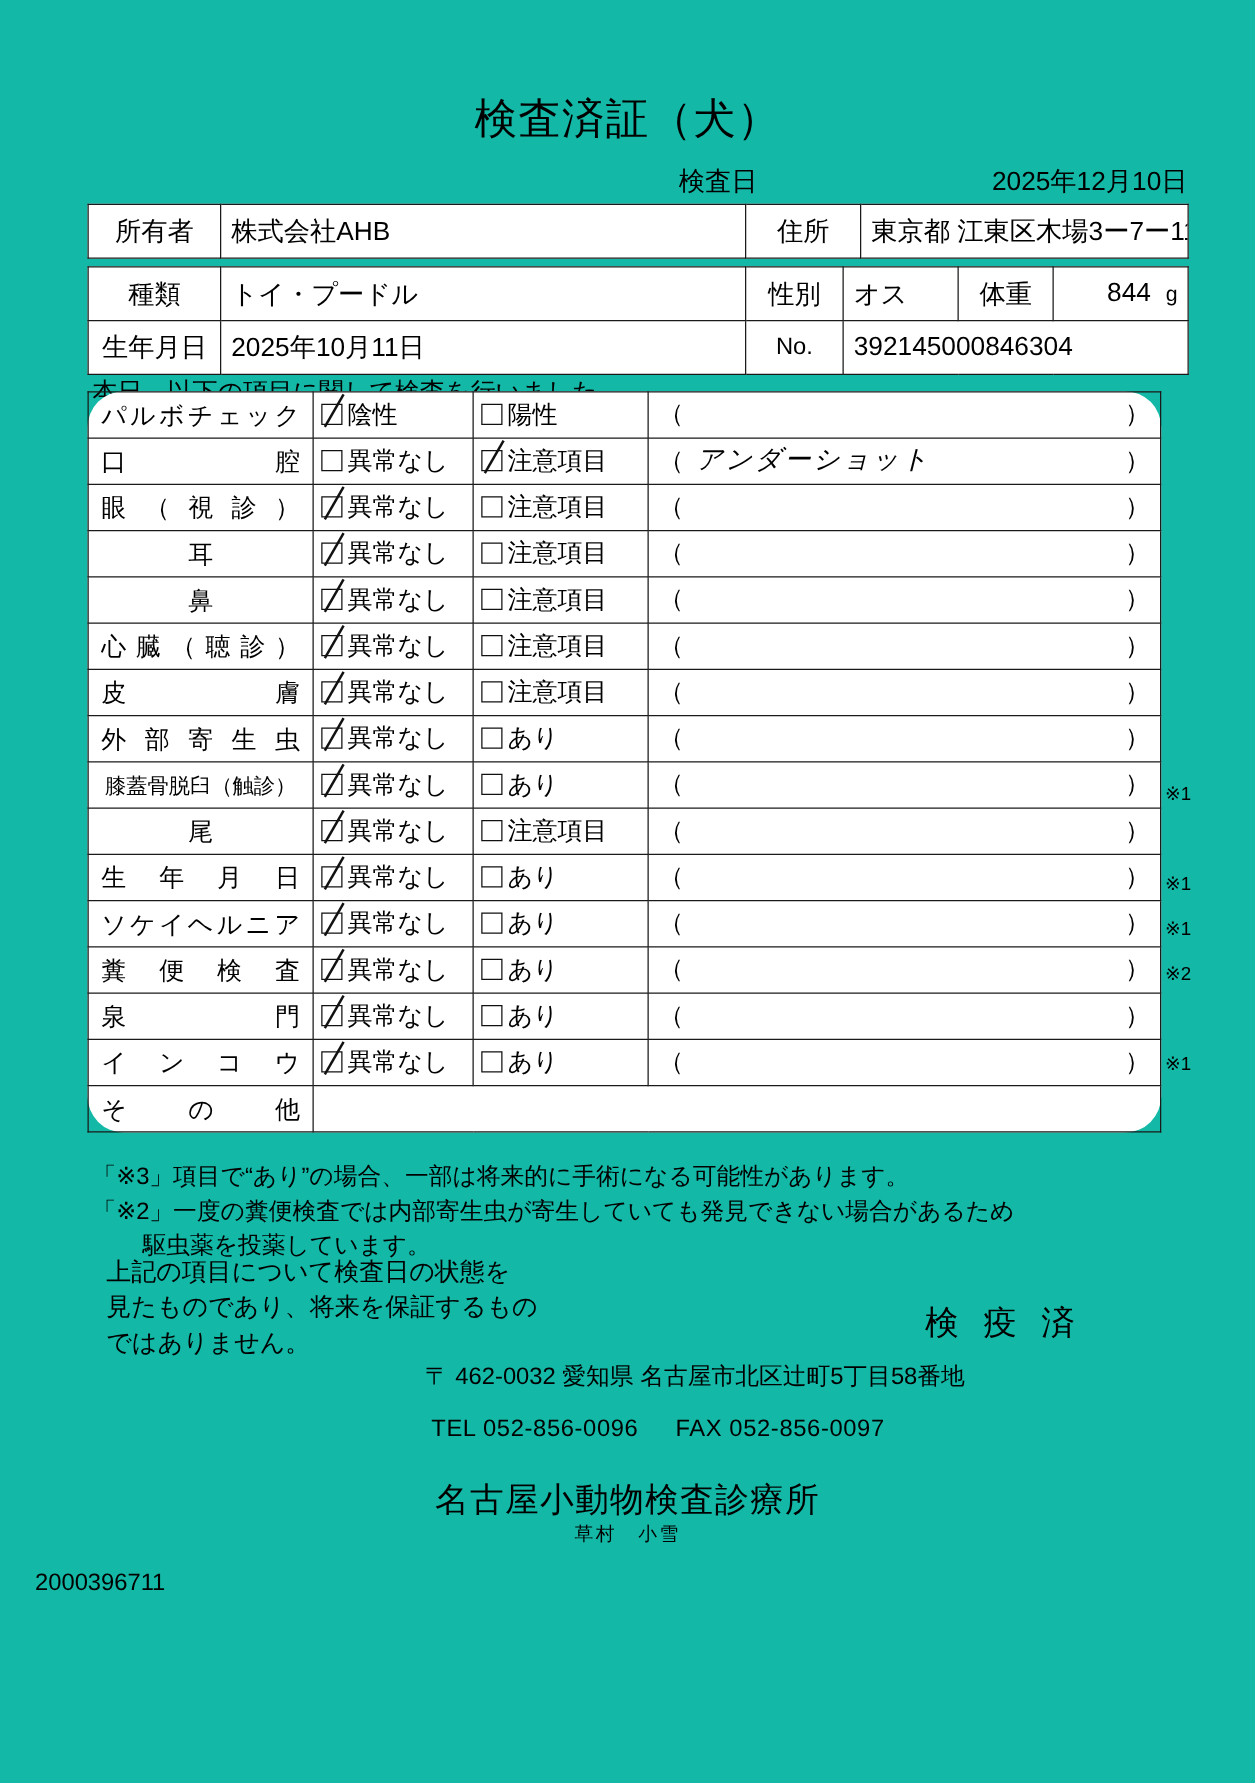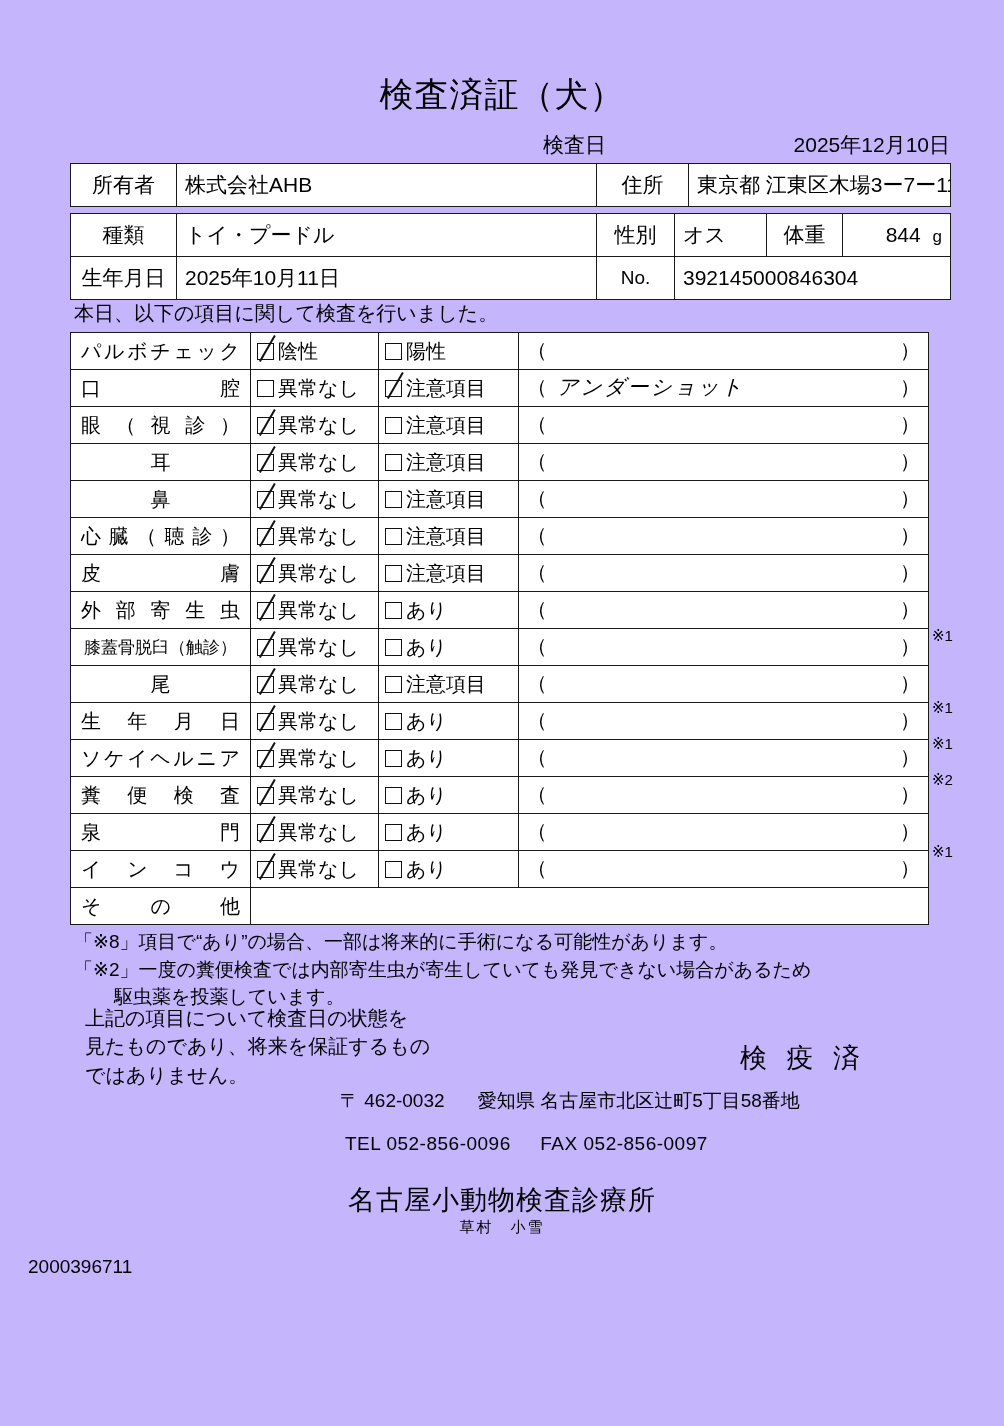--- a/index.html
+++ b/index.html
@@ -11,21 +11,21 @@
   body {
     font-family: "Liberation Sans", "DejaVu Sans", sans-serif;
     color: #000000;
     -webkit-font-smoothing: antialiased;
   }
   #page {
     position: relative;
     width: 1004px;
     height: 1426px;
     margin: 0 auto;
-    background: #c4b5fd;
+    background: #14b8a6;
     overflow: hidden;
   }
 
   
   .doc-title {
     position: absolute;
     top: 72px;
     left: 0;
     width: 1004px;
     text-align: center;
@@ -78,24 +78,25 @@
   .intro {
     position: absolute;
     top: 300px;
     left: 74px;
     font-size: 20px;
     white-space: nowrap;
   }
 
   
   #tbl-inspect {
-    top: 332px;
+    top: 313px;
     left: 70px;
     width: 858px;
     font-size: 20px;
+    border-radius: 29px;
   }
   #tbl-inspect td { height: 36px; padding: 0 6px; }
 
   .item-label {
     text-align: justify;
     text-align-last: justify;
     padding: 0 10px !important;
     font-size: 20px;
   }
   .item-label.tight { font-size: 17px; text-align-last: center; }
@@ -183,21 +184,21 @@
   }
 
   
   .addr-line {
     position: absolute;
     top: 1088px;
     left: 340px;
     font-size: 19px;
     white-space: nowrap;
   }
-  .addr-zip { margin-right: 28px; }
+  .addr-zip { }
   .tel-line {
     position: absolute;
     top: 1133px;
     left: 345px;
     font-size: 19px;
     letter-spacing: 0.5px;
     white-space: nowrap;
   }
   .tel-gap { display: inline-block; width: 18px; }
   .clinic-name {
@@ -548,21 +549,21 @@
 
   <div id="star-col-host">
       <div class="star-col" style="top: 628px;">※1</div>
       <div class="star-col" style="top: 700px;">※1</div>
       <div class="star-col" style="top: 736px;">※1</div>
       <div class="star-col" style="top: 772px;">※2</div>
       <div class="star-col" style="top: 844px;">※1</div>
     </div>
 
   <div class="footnotes">
-    <div>「※8」項目で“あり”の場合、一部は将来的に手術になる可能性があります。</div>
+    <div>「※3」項目で“あり”の場合、一部は将来的に手術になる可能性があります。</div>
     <div>「※2」一度の糞便検査では内部寄生虫が寄生していても発見できない場合があるため</div>
     <div class="footnote-indent">駆虫薬を投薬しています。</div>
   </div>
 
   <div class="disclaimer">
     <div>上記の項目について検査日の状態を</div>
     <div>見たものであり、将来を保証するもの</div>
     <div>ではありません。</div>
   </div>
 

